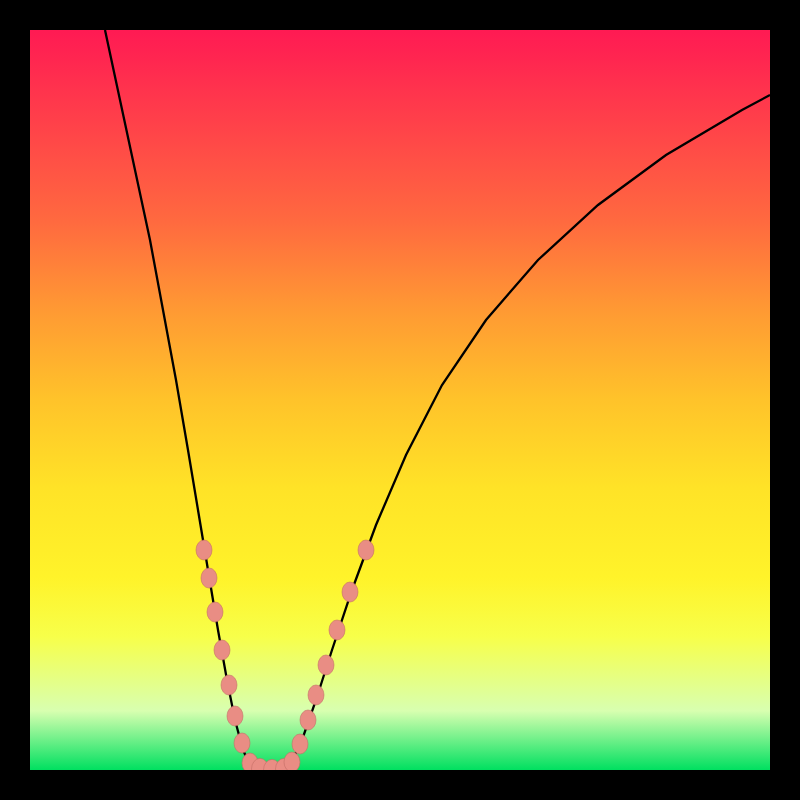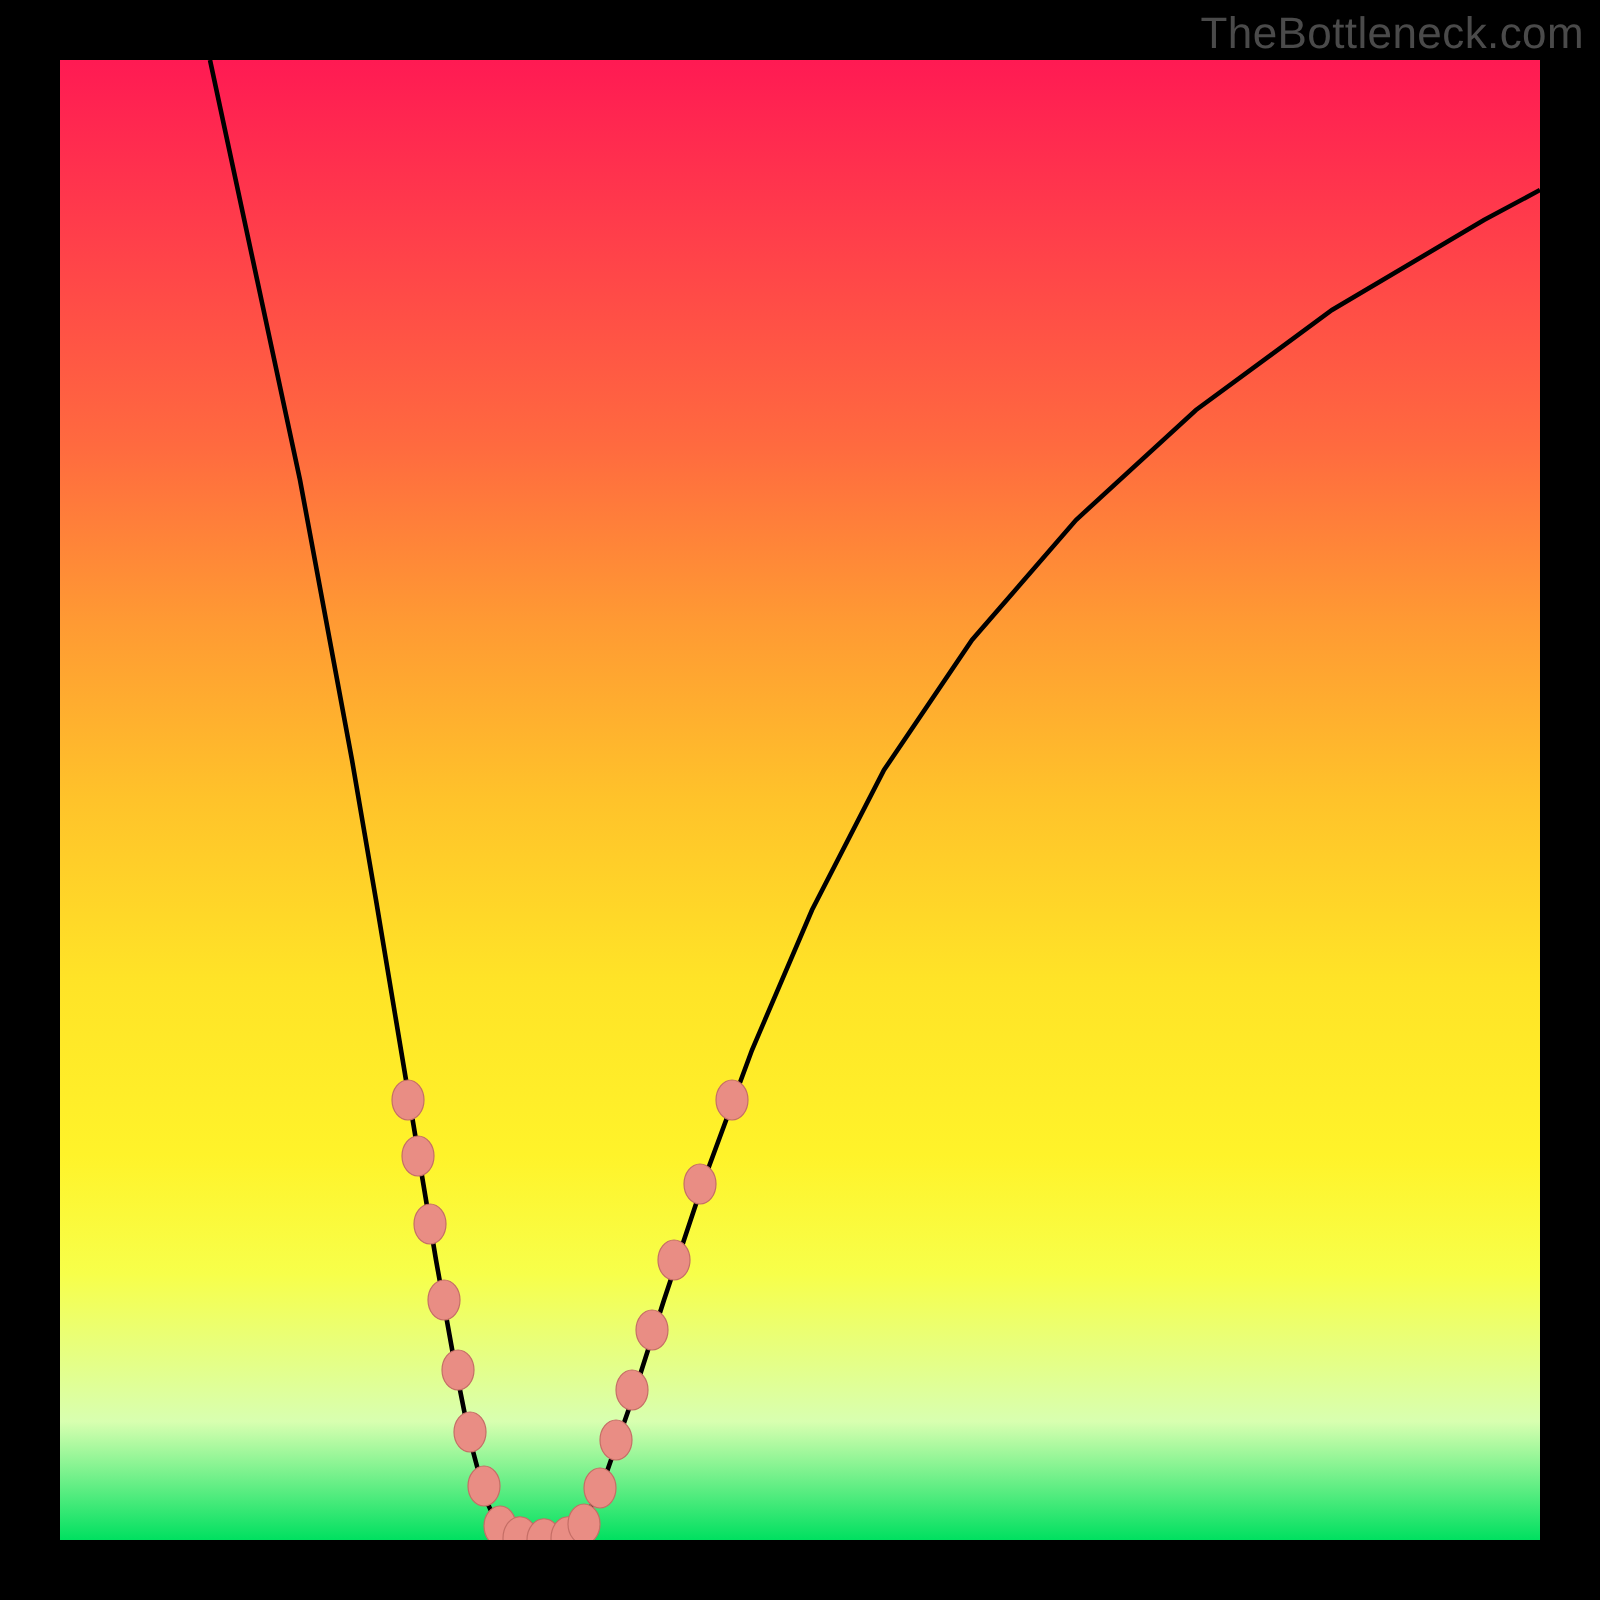--- a/index.html
+++ b/index.html
@@ -80,14 +80,13 @@
           <ellipse cx="270" cy="714" rx="8" ry="10" fill="#e98d84" stroke="#c56e66" stroke-width="0.6"></ellipse>
           <ellipse cx="278" cy="690" rx="8" ry="10" fill="#e98d84" stroke="#c56e66" stroke-width="0.6"></ellipse>
           <ellipse cx="286" cy="665" rx="8" ry="10" fill="#e98d84" stroke="#c56e66" stroke-width="0.6"></ellipse>
           <ellipse cx="296" cy="635" rx="8" ry="10" fill="#e98d84" stroke="#c56e66" stroke-width="0.6"></ellipse>
           <ellipse cx="307" cy="600" rx="8" ry="10" fill="#e98d84" stroke="#c56e66" stroke-width="0.6"></ellipse>
           <ellipse cx="320" cy="562" rx="8" ry="10" fill="#e98d84" stroke="#c56e66" stroke-width="0.6"></ellipse>
           <ellipse cx="336" cy="520" rx="8" ry="10" fill="#e98d84" stroke="#c56e66" stroke-width="0.6"></ellipse>
         </g>
     </svg>
   </div>
-  <div class="watermark">TheBottleneck.com</div>
 </div>
 
 </body></html>

